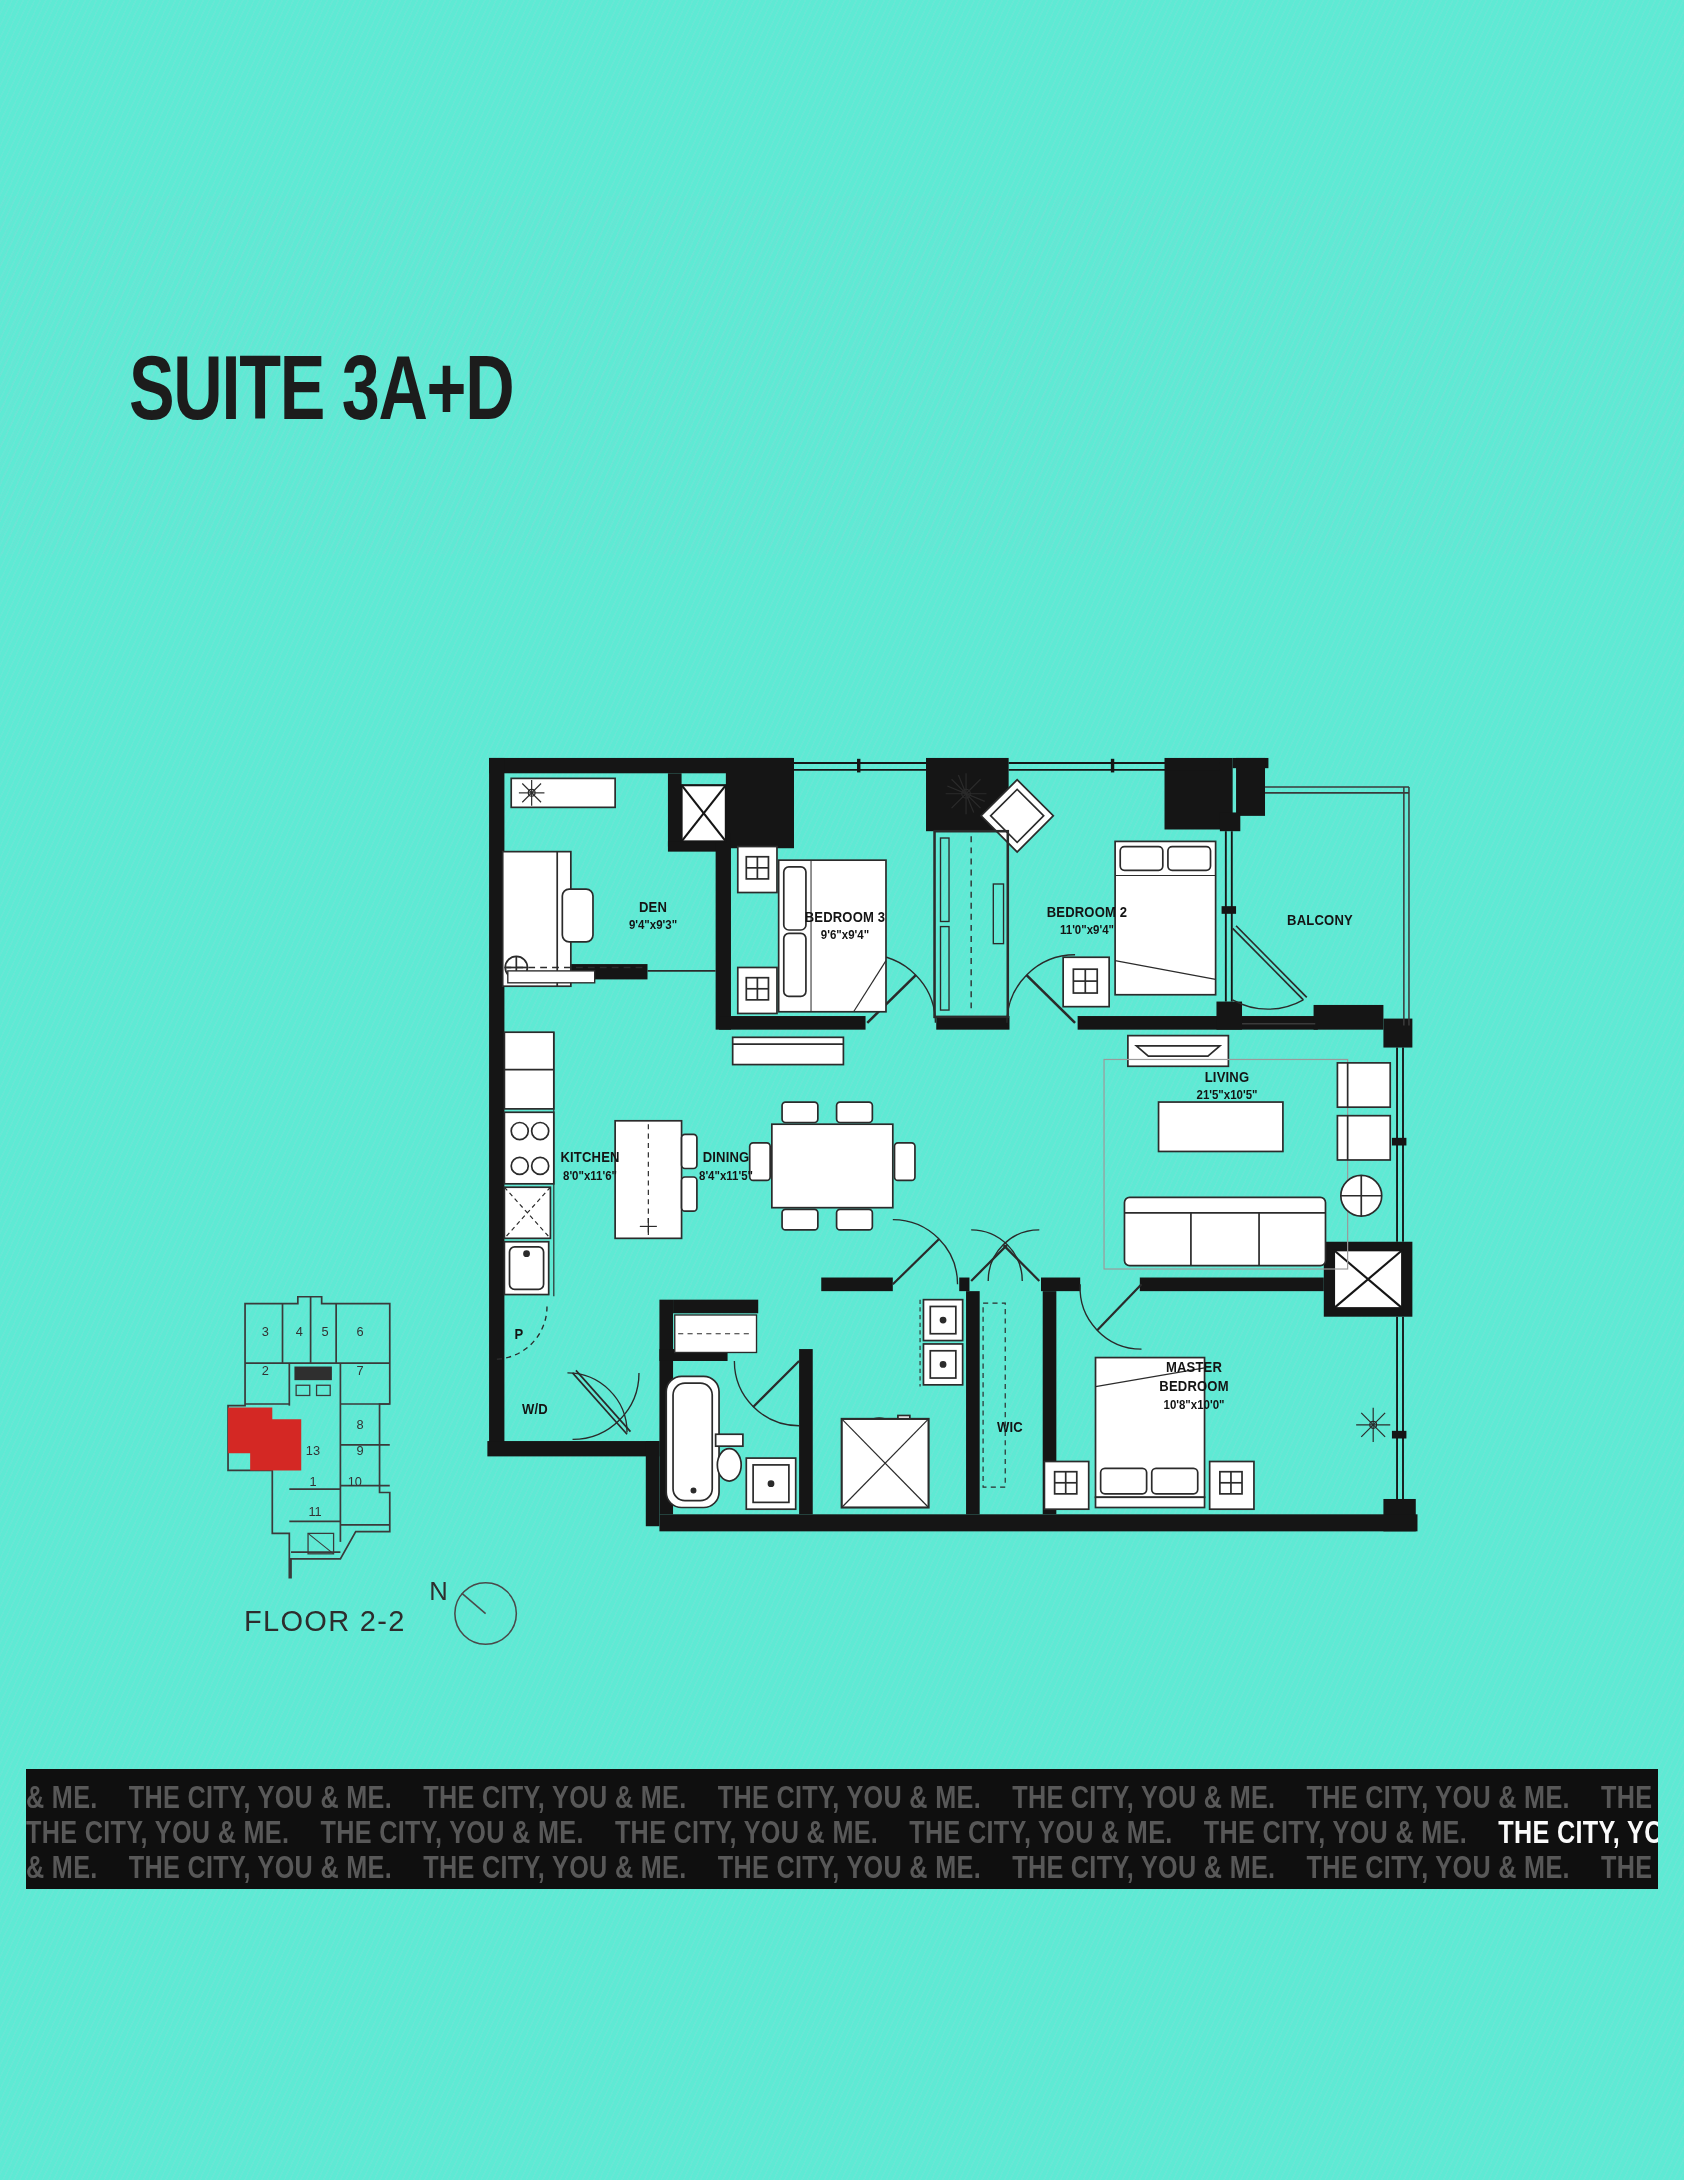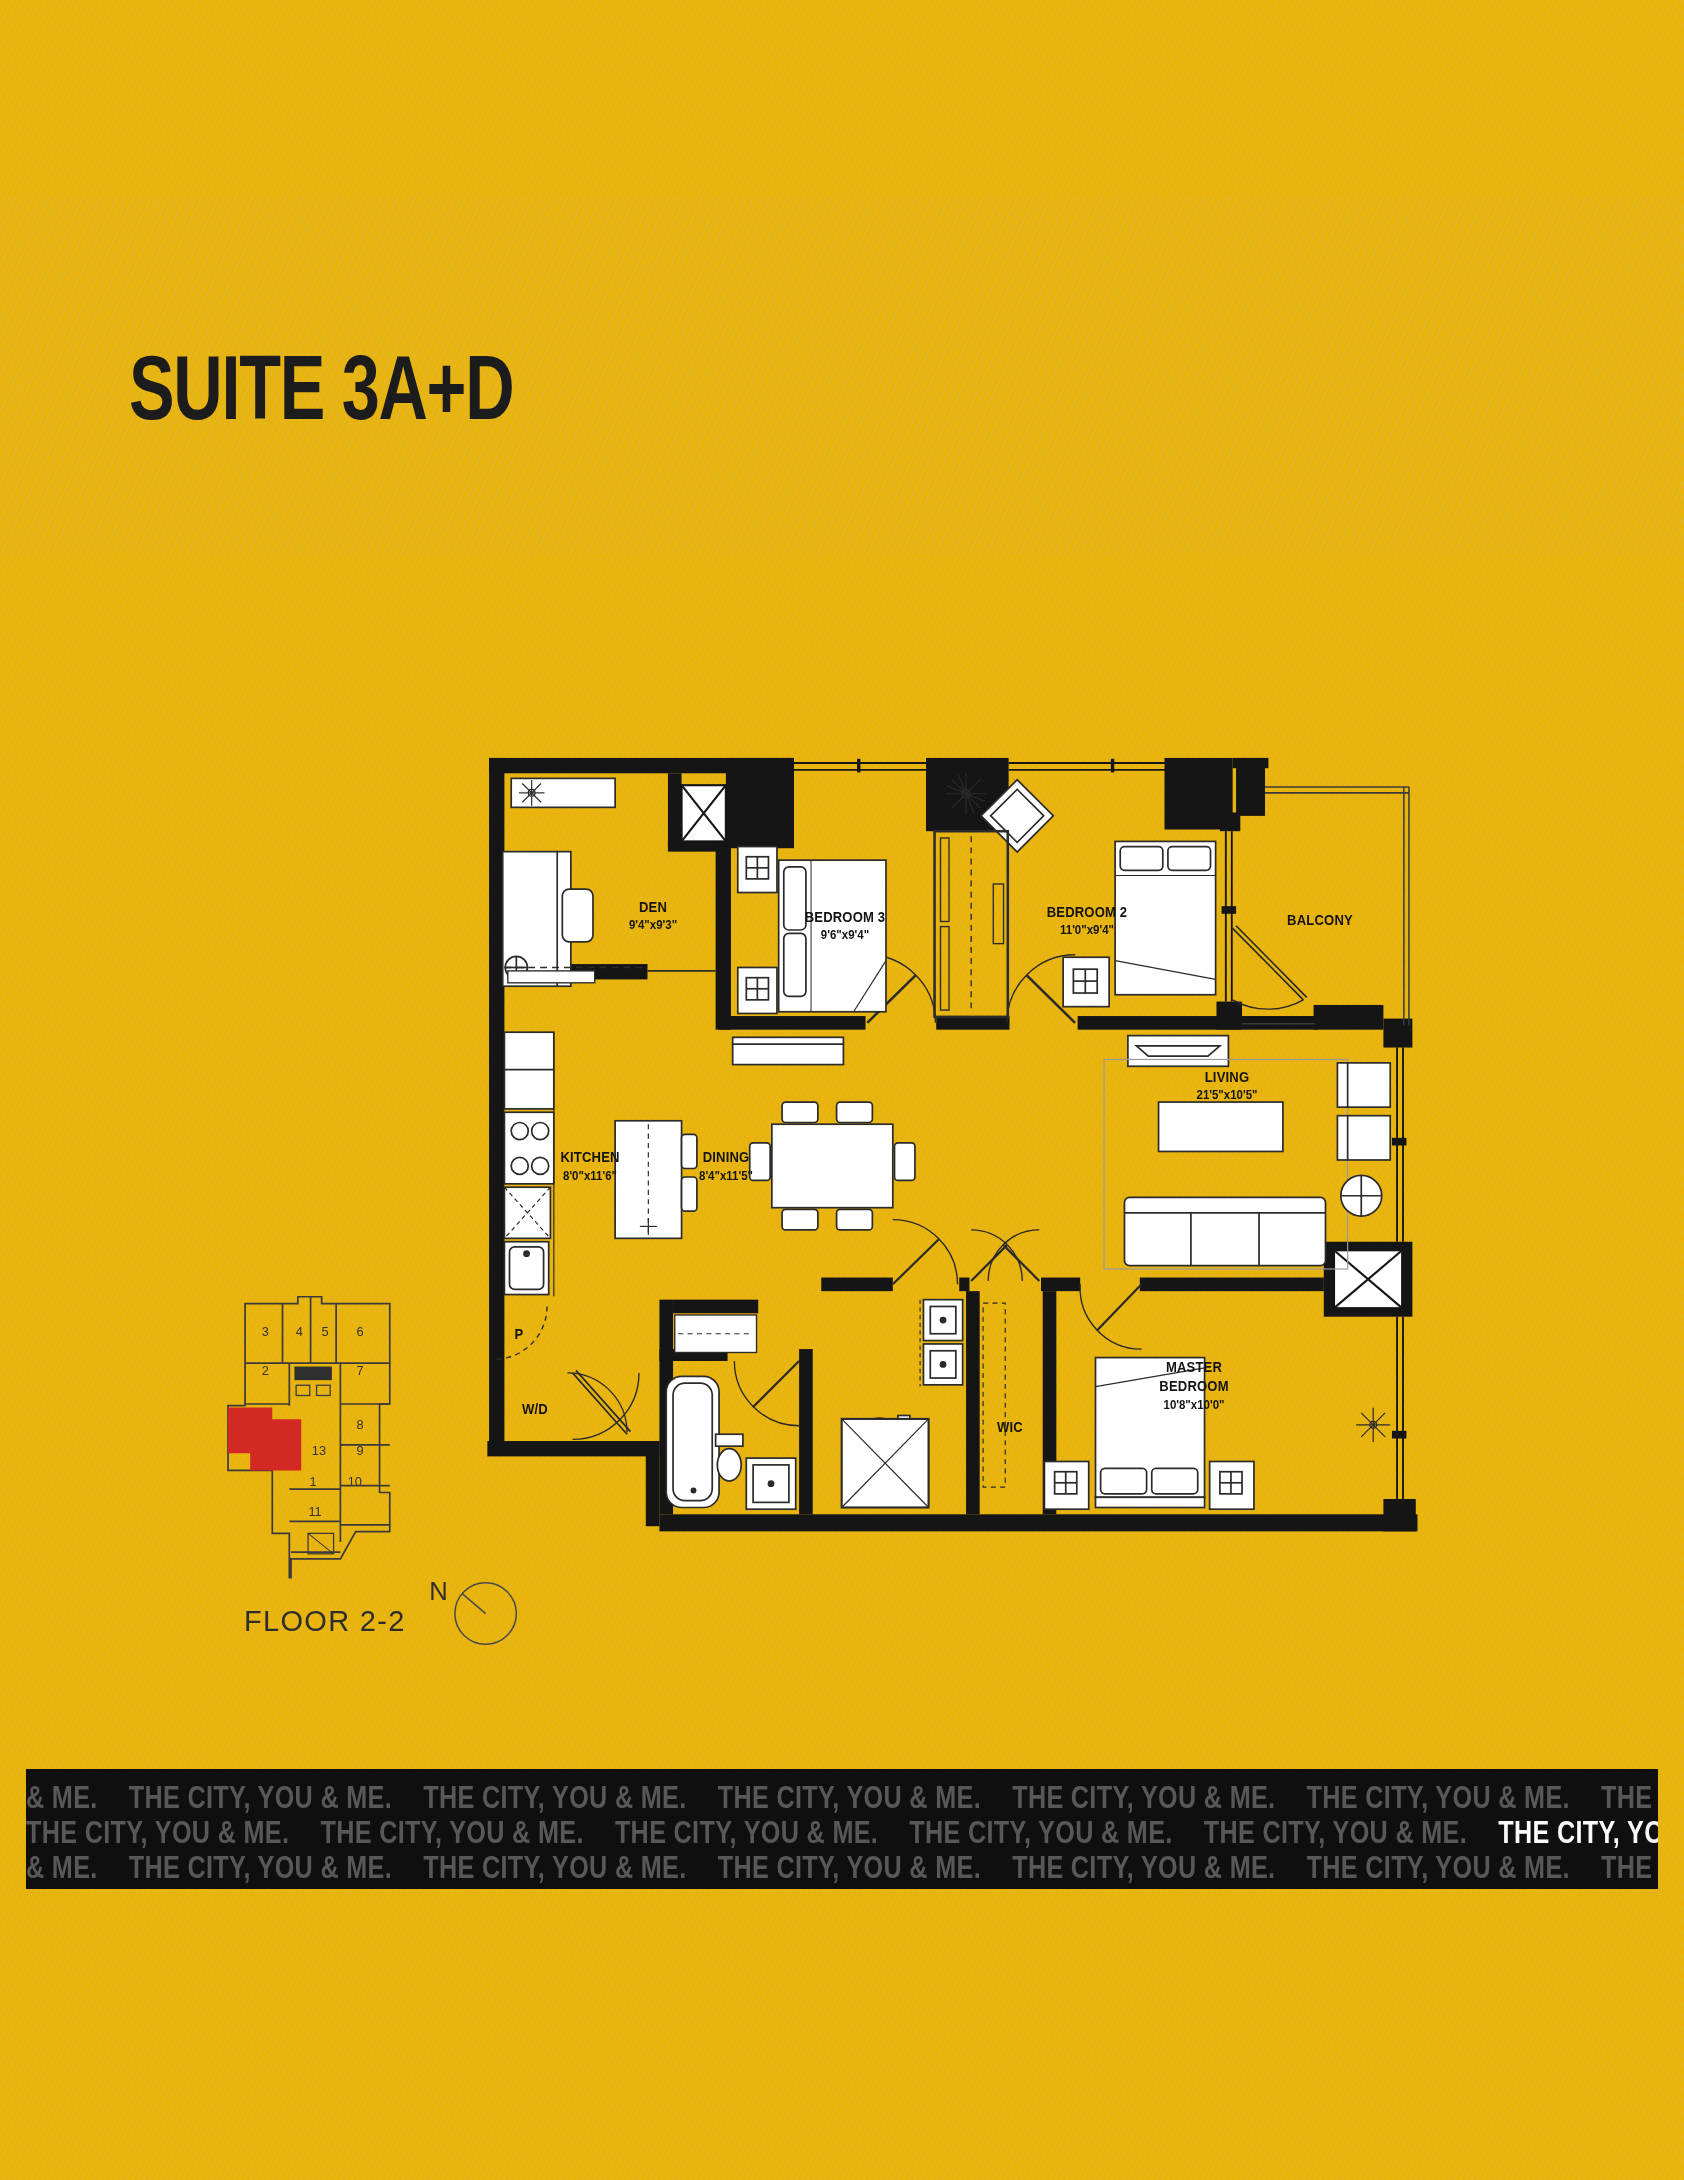--- a/index.html
+++ b/index.html
@@ -1,16 +1,16 @@
 <!DOCTYPE html>
 <html style="font-size:13.6px"><head>
 <meta charset="utf-8">
 <style>
   html,body{margin:0;padding:0;background:#d9dbdd;}
-  .page{position:relative;width:1685px;height:2181px;background:#eab308;overflow:hidden;
+  .page{position:relative;width:1685px;height:2181px;background:#5eead4;overflow:hidden;
         font-family:"Liberation Sans",sans-serif;color:#161616;}
   .texture{position:absolute;inset:0;pointer-events:none;
         background:repeating-linear-gradient(115deg, rgba(188,203,220,.10) 0 1.7px, rgba(255,255,255,0) 1.7px 5.1px);}
   .texture2{position:absolute;left:0;top:196px;width:100%;height:358px;pointer-events:none;
         background:repeating-linear-gradient(295deg, rgba(170,190,210,.08) 0 2.6px, rgba(255,255,255,0) 2.6px 7.7px);}
 
   
   .suite-title{position:absolute;left:129px;top:337px;font-size:90px;font-weight:800;
         letter-spacing:-1.7px;white-space:nowrap;transform:scaleX(.76);transform-origin:left top;
         color:#1c1c1c;}
@@ -426,21 +426,21 @@
     </svg>
     <div>
 
     <div class="knum" style="left: 21.2%; top: 15.9%; position: absolute;">3</div>
         <div class="knum" style="left: 37.5%; top: 15.9%; position: absolute;">4</div>
         <div class="knum" style="left: 49.8%; top: 15.9%; position: absolute;">5</div>
         <div class="knum" style="left: 66.5%; top: 15.9%; position: absolute;">6</div>
         <div class="knum" style="left: 21.2%; top: 27.7%; position: absolute;">2</div>
         <div class="knum" style="left: 66.5%; top: 27.7%; position: absolute;">7</div>
         <div class="knum" style="left: 66.5%; top: 44%; position: absolute;">8</div>
-        <div class="knum" style="left: 44%; top: 51.8%; position: absolute; margin-left: 6px;">13</div>
+        <div class="knum" style="left: 44%; top: 51.8%; position: absolute;">13</div>
         <div class="knum" style="left: 66.5%; top: 51.8%; position: absolute;">9</div>
         <div class="knum" style="left: 44%; top: 61%; position: absolute;">1</div>
         <div class="knum" style="left: 64%; top: 61%; position: absolute;">10</div>
         <div class="knum" style="left: 45%; top: 70.3%; position: absolute;">11</div>
       </div>
   </div>
   <div class="floor-label">FLOOR 2-2</div>
 
   <div class="compass">
     <svg viewBox="0 0 130 110" width="111" height="94">

